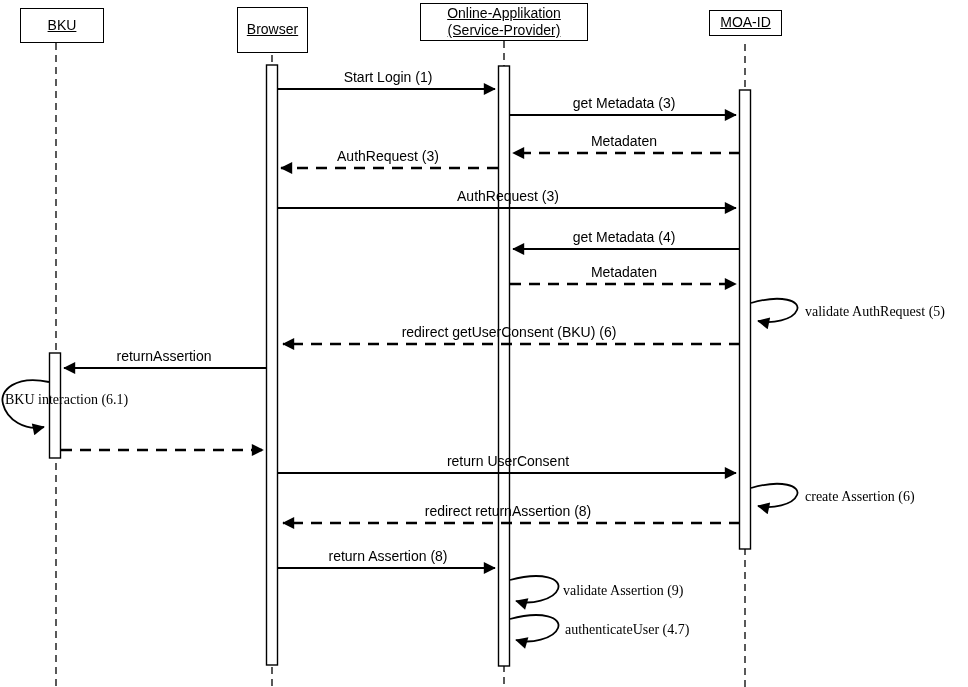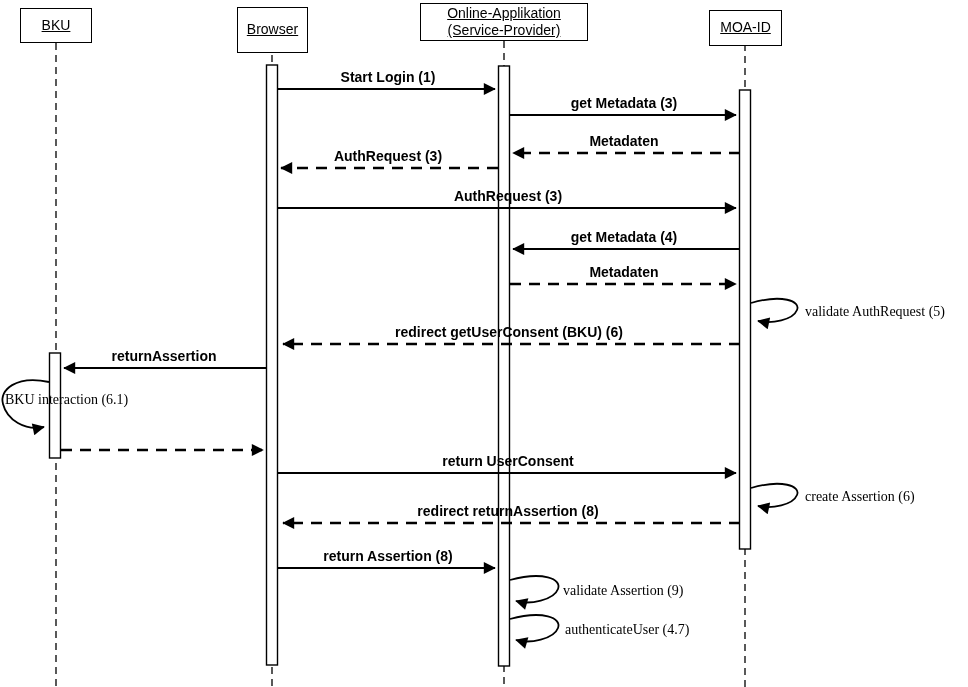--- a/index.html
+++ b/index.html
@@ -10,21 +10,20 @@
   svg{position:absolute;left:0;top:0;}
   .pbox{
     position:absolute;border:1.6px solid #000;background:#fff;
     display:flex;align-items:center;justify-content:center;text-align:center;
     font-size:14px;line-height:1.25;box-sizing:border-box;z-index:3;
   }
   .pbox span{text-decoration:underline;padding:0 4px;}
   .msg{
     position:absolute;font-size:14px;white-space:nowrap;z-index:4;
     transform:translate(-50%,-100%);
-    font-weight:bold;
   }
   .loop-label{
     position:absolute;font-size:14px;white-space:nowrap;z-index:4;
     transform:translate(0,-50%);
     font-family:Liberation Serif, serif;
   }
 </style>
 </head>
 <body>
 
@@ -72,30 +71,30 @@
 
     <g stroke="#000" stroke-width="1.8" fill="none" marker-end="url(#ah)">
       <path d="M 751 303 C 782 294 801 301 797 310 C 793 320 772 324 758 321"></path>
       <path d="M 751 488 C 782 479 801 486 797 495 C 793 505 772 509 758 506"></path>
       <path d="M 49 382 C 16 375 -1 390 3 404 C 7 420 25 431 44 427"></path>
       <path d="M 510 580 C 543 571 562 579 558 589 C 554 600 530 605 516 601"></path>
       <path d="M 510 619 C 543 610 562 618 558 628 C 554 639 530 644 516 640"></path>
     </g>
   </svg>
 
-  <div class="pbox" style="left:20px;top:8px;width:72px;height:35px">
+  <div class="pbox" style="left:20px;top:8px;width:84px;height:35px">
     <span>BKU</span>
   </div>
   <div class="pbox" style="left:237px;top:7px;width:71px;height:46px">
     <span>Browser</span>
   </div>
   <div class="pbox" style="left:420px;top:3px;width:168px;height:38px">
     <span>Online-Applikation (Service-Provider)</span>
   </div>
-  <div class="pbox" style="left:709px;top:10px;width:73px;height:36px">
+  <div class="pbox" style="left:709px;top:10px;width:73px;height:26px">
     <span>MOA-ID</span>
   </div>
 
   <div class="msg" style="left:388px;top:85px">Start Login (1)</div>
   <div class="msg" style="left:624px;top:111px">get Metadata (3)</div>
   <div class="msg" style="left:624px;top:149px">Metadaten</div>
   <div class="msg" style="left:388px;top:164px">AuthRequest (3)</div>
   <div class="msg" style="left:508px;top:204px">AuthRequest (3)</div>
   <div class="msg" style="left:624px;top:245px">get Metadata (4)</div>
   <div class="msg" style="left:624px;top:280px">Metadaten</div>

